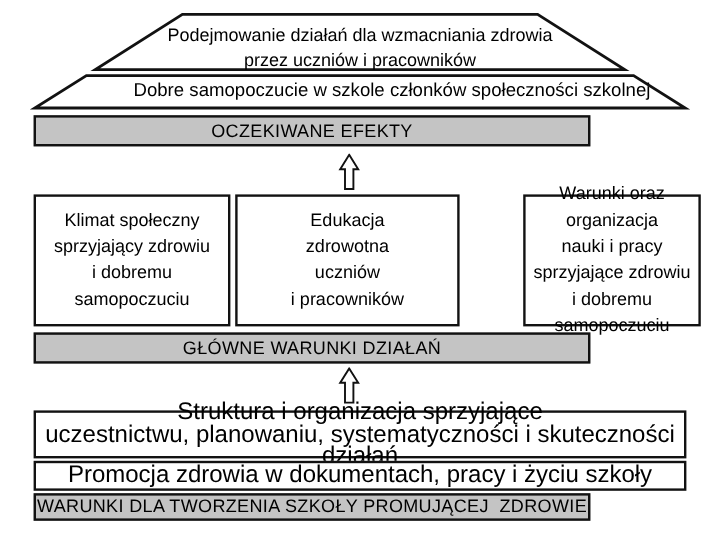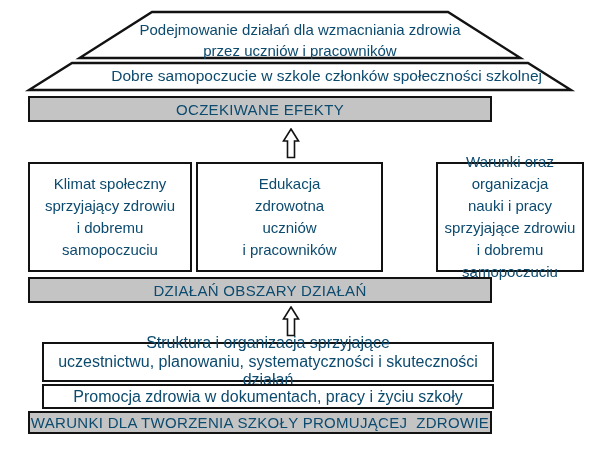--- a/index.html
+++ b/index.html
@@ -1,21 +1,21 @@
 <!DOCTYPE html>
 <html><head>
 <meta charset="utf-8">
 <style>
   html,body{margin:0;padding:0;background:#fff;}
   .canvas{
     position:relative;
     width:600px;height:450px;
     background:#fff;
     font-family:"Liberation Sans","DejaVu Sans",sans-serif;
-    color:#0c4a6e;
+    color:#000000;
     overflow:hidden;
   }
   .pyramid-svg{position:absolute;left:0;top:0;}
   .pyramid-svg polygon{fill:#ffffff;stroke:#121212;stroke-width:2.4;}
   .trap-text{
     position:absolute;text-align:center;white-space:pre-line;
     font-size:15px;line-height:21px;
   }
   .trap-text.t1{left:100px;top:19px;width:400px;}
   .trap-text.t2{left:58px;top:66px;width:484px;font-size:15.5px;line-height:20px;text-align:right;}
@@ -36,24 +36,24 @@
     position:absolute;top:162px;height:110px;
     box-sizing:border-box;border:2.5px solid #121212;background:#fff;
     display:flex;align-items:center;justify-content:center;
     text-align:center;white-space:pre-line;
     font-size:15px;line-height:22px;
   }
   .abox.k1{left:28px;width:164px;}
   .abox.k2{left:196px;width:187px;}
   .abox.k3{left:388px;width:148px;margin-left:48px;}
   .wbox{
-    position:absolute;left:42px;width:452px;
+    position:absolute;left:28px;width:544px;
     box-sizing:border-box;border:2.5px solid #121212;background:#fff;
     display:flex;align-items:center;justify-content:center;
-    text-align:center;white-space:pre-line;font-size:16px;
+    text-align:center;white-space:pre-line;font-size:20px;
   }
   .wbox.w1{top:342px;height:40px;line-height:18.5px;}
   .wbox.w2{top:384px;height:25px;}
 </style>
 </head>
 <body>
 
 <div class="canvas">
 
   <svg class="pyramid-svg" width="600" height="95" viewBox="0 0 600 95">
@@ -76,21 +76,21 @@
 samopoczuciu</div>
   <div class="abox k2">Edukacja
 zdrowotna
 uczniów
 i pracowników</div>
   <div class="abox k3">Warunki oraz organizacja
 nauki i pracy
 sprzyjające zdrowiu
 i dobremu samopoczuciu</div>
 
-  <div class="bar b2">DZIAŁAŃ OBSZARY DZIAŁAŃ</div>
+  <div class="bar b2">GŁÓWNE WARUNKI DZIAŁAŃ</div>
 
   <svg class="arrow-svg a2" width="20" height="31" viewBox="0 0 20 31">
     <polygon points="10,1 17.5,13 13.5,13 13.5,29.5 6.5,29.5 6.5,13 2.5,13"></polygon>
   </svg>
 
   <div class="wbox w1">Struktura i organizacja sprzyjające
 uczestnictwu, planowaniu, systematyczności i skuteczności działań</div>
   <div class="wbox w2">Promocja zdrowia w dokumentach, pracy i życiu szkoły</div>
 
   <div class="bar b3">WARUNKI DLA TWORZENIA SZKOŁY PROMUJĄCEJ  ZDROWIE</div>

